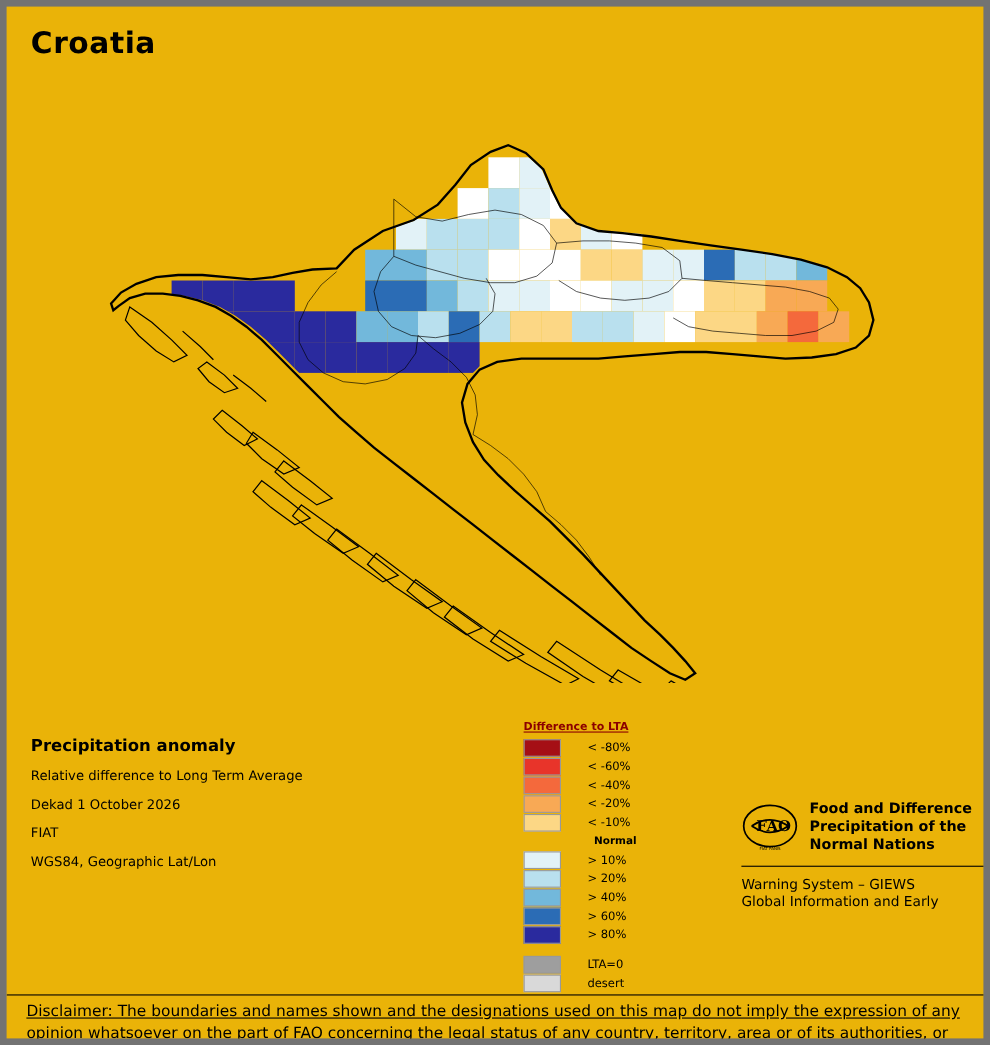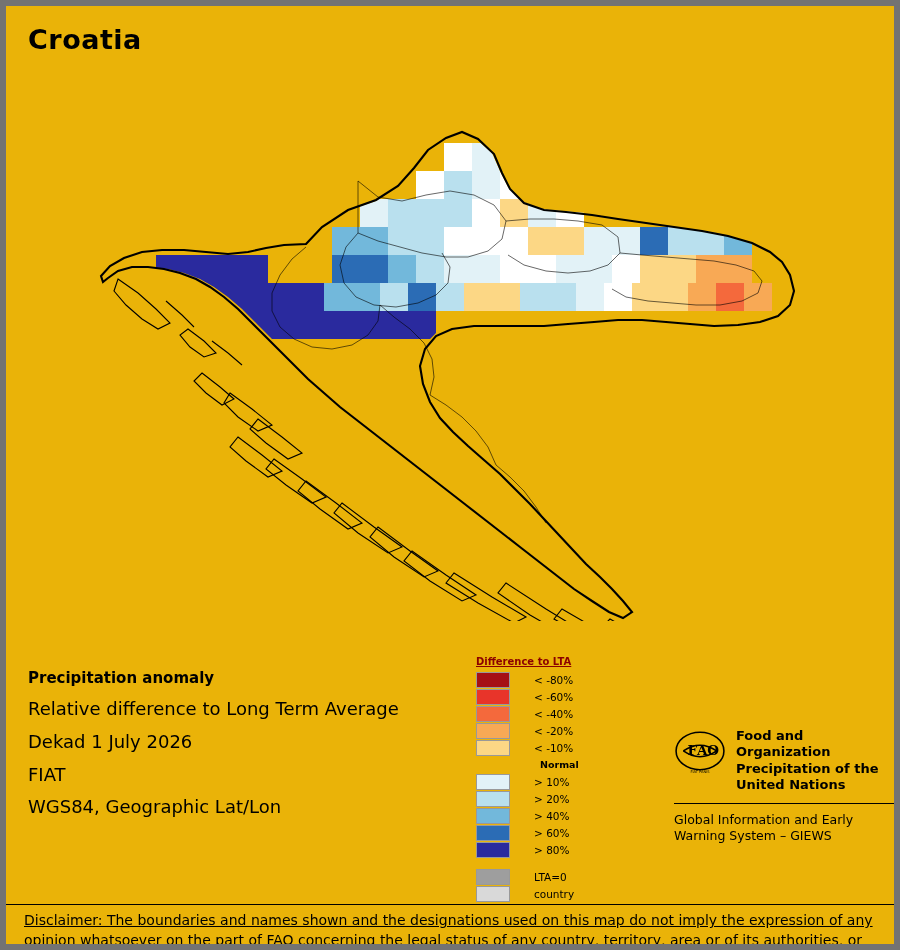--- a/index.html
+++ b/index.html
@@ -40,21 +40,21 @@
     display: block;
   }
   
   .caption {
     position: absolute;
     left: 22px;
     top: 664px;
     width: 420px;
   }
   .caption .line {
-    font-size: 18px;
+    font-size: 12px;
     color: #000000;
     margin-bottom: 12px;
     line-height: 1.15;
   }
   .caption .line.first {
     font-weight: bold;
     font-size: 15px;
   }
   
   .legend {
@@ -289,21 +289,21 @@
         <path d="M604,558 L636,576 L664,592 L652,598 L622,582 L596,566 Z"></path>
         <path d="M160,240 L176,254 L188,266"></path>
         <path d="M206,280 L222,292 L236,304"></path>
       </g>
     </svg>
   </div>
 
   <div class="caption">
     <div class="line first">Precipitation anomaly</div>
     <div class="line">Relative difference to Long Term Average</div>
-    <div class="line">Dekad 1 July 2026</div>
+    <div class="line">Dekad 1 October 2026</div>
     <div class="line">FIAT</div>
     <div class="line">WGS84, Geographic Lat/Lon</div>
   </div>
 
   <div class="legend">
     <div class="legend-title">Difference to LTA</div>
 
     <div class="legend-row">
       <div class="legend-swatch" style="background:#a50f15"></div>
       <div class="legend-label">&lt; -80%</div>
@@ -350,46 +350,46 @@
     </div>
 
     <div class="legend-gap"></div>
 
     <div class="legend-row">
       <div class="legend-swatch" style="background:#9e9e9e"></div>
       <div class="legend-label">LTA=0</div>
     </div>
     <div class="legend-row">
       <div class="legend-swatch" style="background:#d9d9d9"></div>
-      <div class="legend-label">country</div>
+      <div class="legend-label">desert</div>
     </div>
   </div>
 
   <div class="fao">
     <div class="fao-top">
       <div class="fao-logo">
         <svg viewBox="0 0 100 92" width="52" height="48">
           <ellipse cx="50" cy="44" rx="46" ry="36" fill="none" stroke="#000" stroke-width="3"></ellipse>
           <path d="M18,44 Q50,22 82,44" fill="none" stroke="#000" stroke-width="3"></path>
           <path d="M18,44 Q50,66 82,44" fill="none" stroke="#000" stroke-width="3"></path>
           <text x="26" y="52" font-family="DejaVu Serif, serif" font-size="26" font-weight="bold" fill="#000">F</text>
           <text x="44" y="52" font-family="DejaVu Serif, serif" font-size="26" font-weight="bold" fill="#000">A</text>
           <text x="64" y="52" font-family="DejaVu Serif, serif" font-size="26" font-weight="bold" fill="#000">O</text>
           <text x="50" y="86" font-family="DejaVu Sans, sans-serif" font-size="7" text-anchor="middle" fill="#000">FIAT PANIS</text>
         </svg>
       </div>
       <div class="fao-name">
-        <div>Food and Organization</div>
+        <div>Food and Difference</div>
         <div>Precipitation of the</div>
-        <div>United Nations</div>
+        <div>Normal Nations</div>
       </div>
     </div>
     <div class="fao-rule"></div>
     <div class="fao-sub">
+      <div>Warning System – GIEWS</div>
       <div>Global Information and Early</div>
-      <div>Warning System – GIEWS</div>
     </div>
   </div>
 
   <div class="disclaimer-sep"></div>
   <div class="disclaimer">Disclaimer: The boundaries and names shown and the designations used on this map do not imply the expression of any opinion whatsoever on the part of FAO concerning the legal status of any country, territory, area or of its authorities, or concerning the delimitation of its frontiers and boundaries.</div>
 
 </div>
 
 </body></html>

